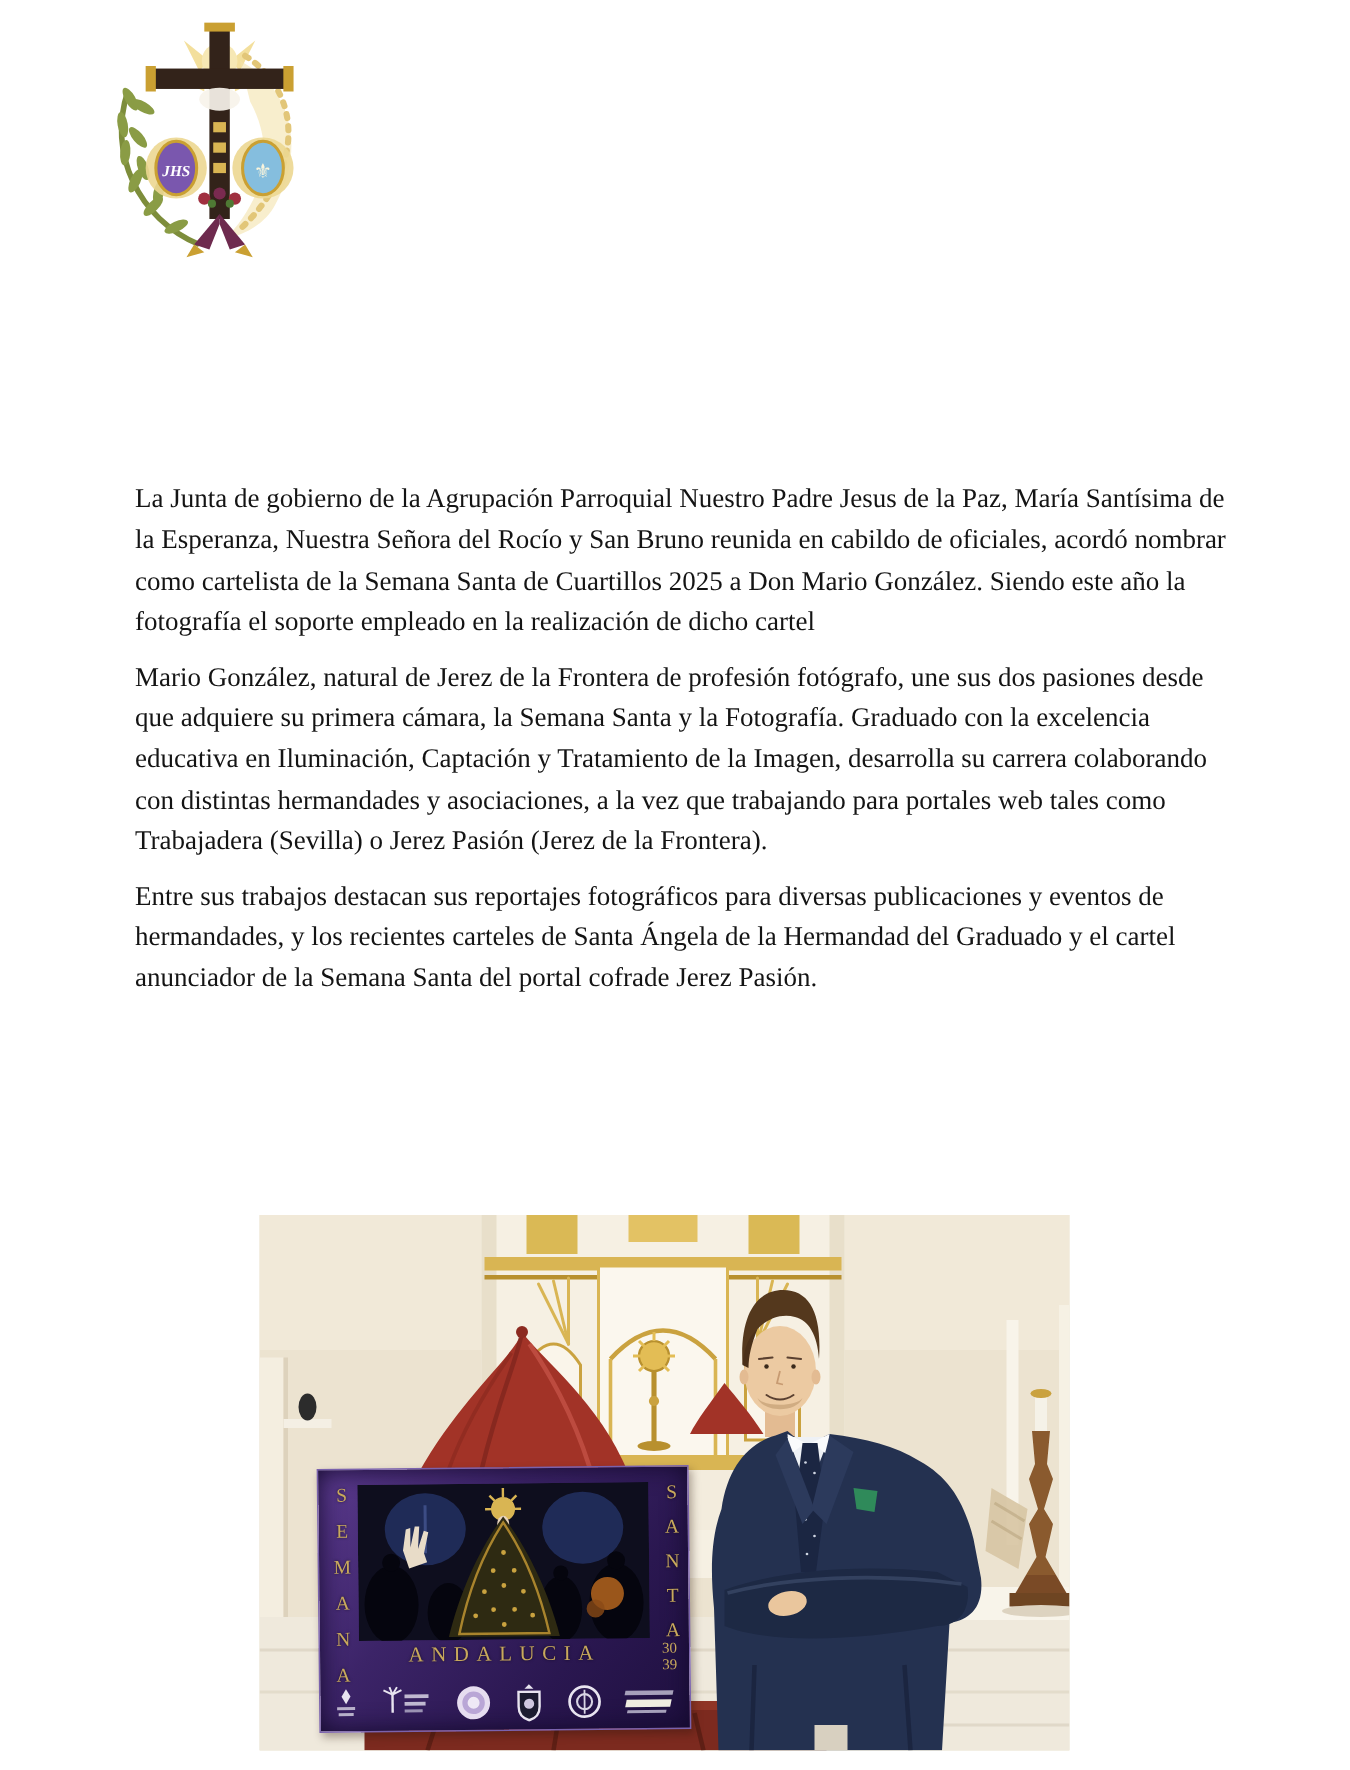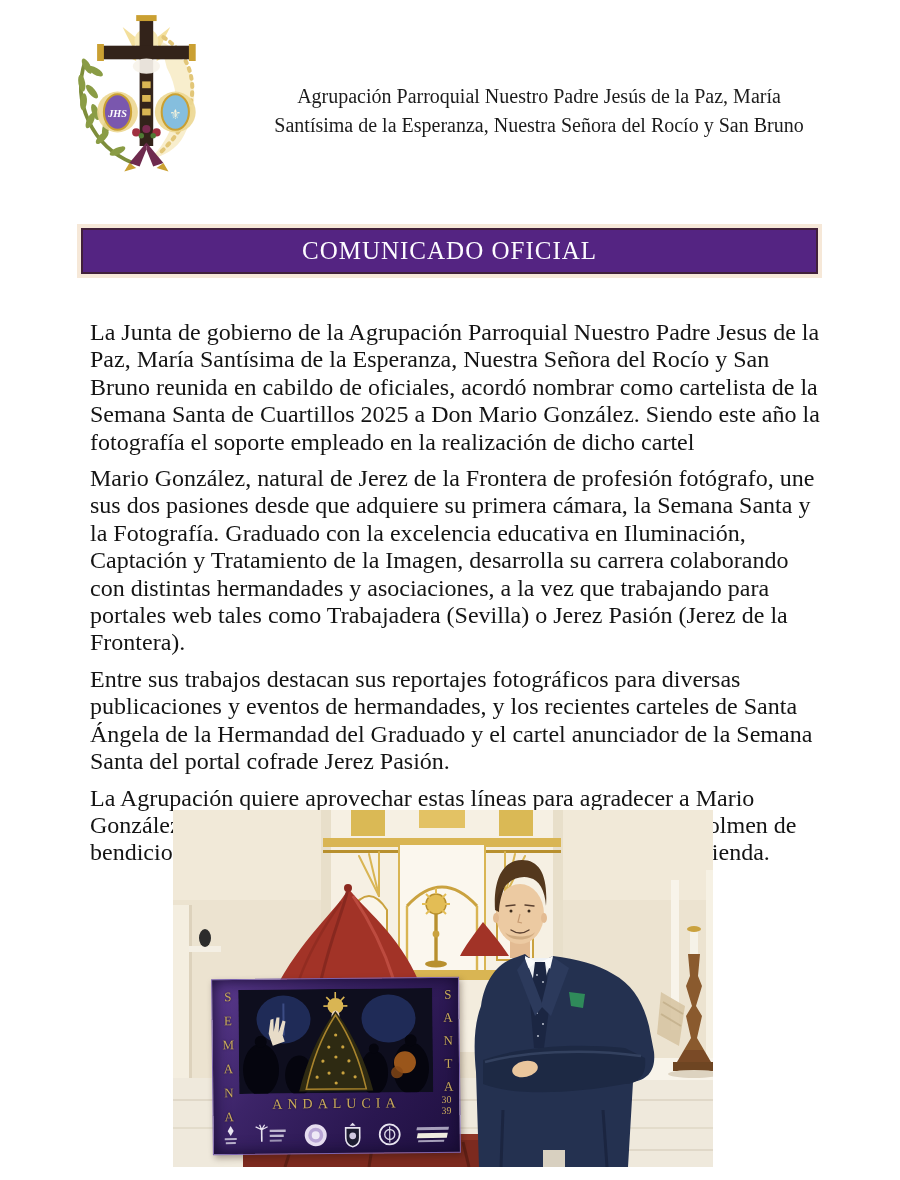--- a/index.html
+++ b/index.html
@@ -17,21 +17,21 @@
   .banner{
     position:absolute;left:81px;top:228px;width:733px;height:42px;
     background:var(--banner-purple,#542482);
     border:2px solid #41203a;
     outline:4px solid var(--banner-frame,#f6e8d8);
     text-align:center;line-height:42px;
     color:#fdfbff;font-size:25px;letter-spacing:1px;
   }
   
   .content{position:absolute;left:90px;top:319px;width:734px;}
-  .content p{margin:0 0 9px 0;font-size:24px;line-height:27.4px;color:#141414;}
+  .content p{margin:0 0 9px 0;font-size:18px;line-height:27.4px;color:#141414;}
   
   .photo{
     position:absolute;left:173px;top:810px;width:540px;height:357px;
     margin:0;background:#ece3d1;overflow:hidden;
   }
   .photo svg.scene{position:absolute;left:0;top:0;}
   
   .poster{
     position:absolute;left:39px;top:168px;width:246px;height:174px;
     background:linear-gradient(130deg,#5b3a8e 0%,#3c2468 35%,#2a1750 70%,#1f1040 100%);
@@ -130,34 +130,26 @@
         <circle cx="49" cy="74" r="1.6" fill="#4f7a34"></circle>
         <circle cx="56" cy="74" r="1.6" fill="#4f7a34"></circle>
         <path d="M52,78 L42,90 L48,92 L52,82 Z" fill="#6e2a4e"></path>
         <path d="M52,78 L62,90 L56,92 L52,82 Z" fill="#6e2a4e"></path>
         <path d="M42,90 L39,95 L46,93 Z" fill="#caa032"></path>
         <path d="M62,90 L65,95 L58,93 Z" fill="#caa032"></path>
       </g>
     </svg>
   </div>
 
-  <div class="org-name">
-    <div>Agrupación Parroquial Nuestro Padre Jesús de la Paz, María</div>
-    <div>Santísima de la Esperanza, Nuestra Señora del Rocío y San Bruno</div>
-  </div>
-
-  <div class="banner">
-    <span>COMUNICADO OFICIAL</span>
-  </div>
+
 
   <main class="content">
     <p>La Junta de gobierno de la Agrupación Parroquial Nuestro Padre Jesus de la Paz, María Santísima de la Esperanza, Nuestra Señora del Rocío y San Bruno reunida en cabildo de oficiales, acordó nombrar como cartelista de la Semana Santa de Cuartillos 2025 a Don Mario González. Siendo este año la fotografía el soporte empleado en la realización de dicho cartel</p>
     <p>Mario González, natural de Jerez de la Frontera de profesión fotógrafo, une sus dos pasiones desde que adquiere su primera cámara, la Semana Santa y la Fotografía. Graduado con la excelencia educativa en Iluminación, Captación y Tratamiento de la Imagen, desarrolla su carrera colaborando con distintas hermandades y asociaciones, a la vez que trabajando para portales web tales como Trabajadera (Sevilla) o Jerez Pasión (Jerez de la Frontera).</p>
     <p>Entre sus trabajos destacan sus reportajes fotográficos para diversas publicaciones y eventos de hermandades, y los recientes carteles de Santa Ángela de la Hermandad del Graduado y el cartel anunciador de la Semana Santa del portal cofrade Jerez Pasión.</p>
-    <p>La Agrupación quiere aprovechar estas líneas para agradecer a Mario González su predisposición y desearle que nuestros titulares lo colmen de bendiciones y salud, y lo guíen en este menester que se le encomienda.</p>
   </main>
 
   <figure class="photo">
     <svg class="scene" viewBox="0 0 540 357" width="540" height="357">
 
       <rect x="0" y="0" width="540" height="357" fill="#ece3d0"></rect>
       <rect x="0" y="0" width="540" height="90" fill="#f1e9d8"></rect>
 
       <g>
         <rect x="0" y="95" width="16" height="190" fill="#f4eee0"></rect>

